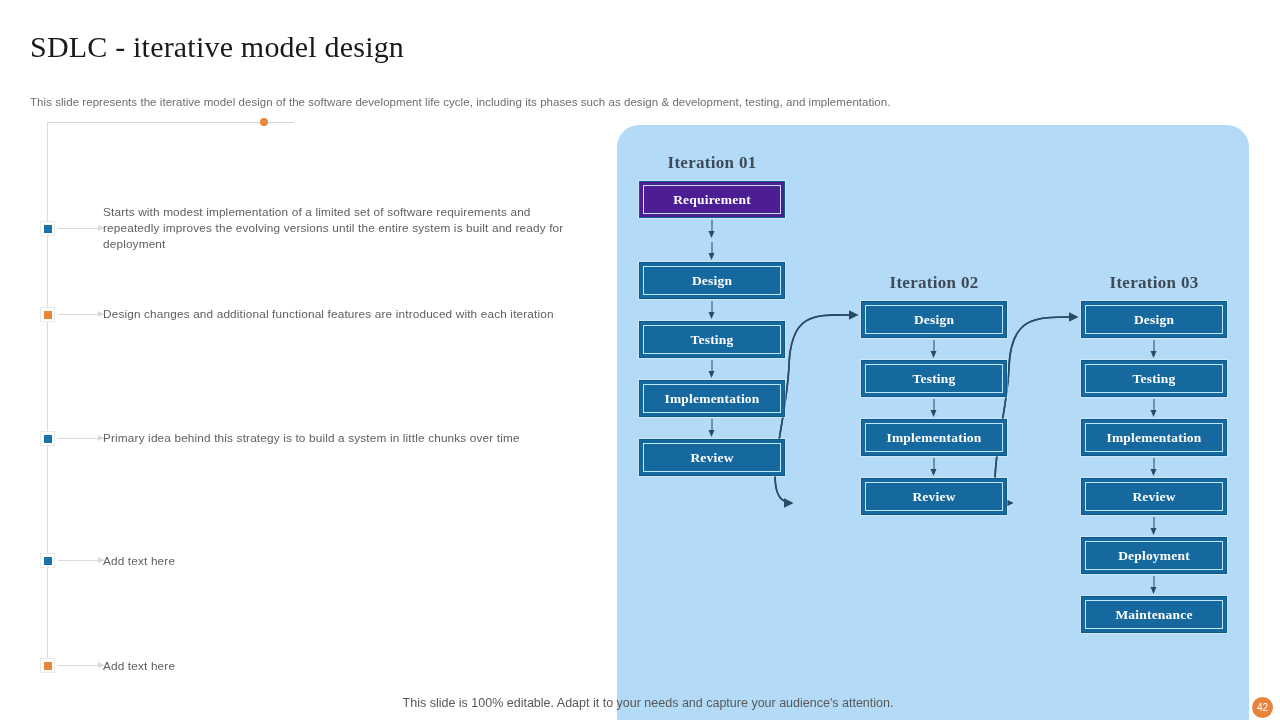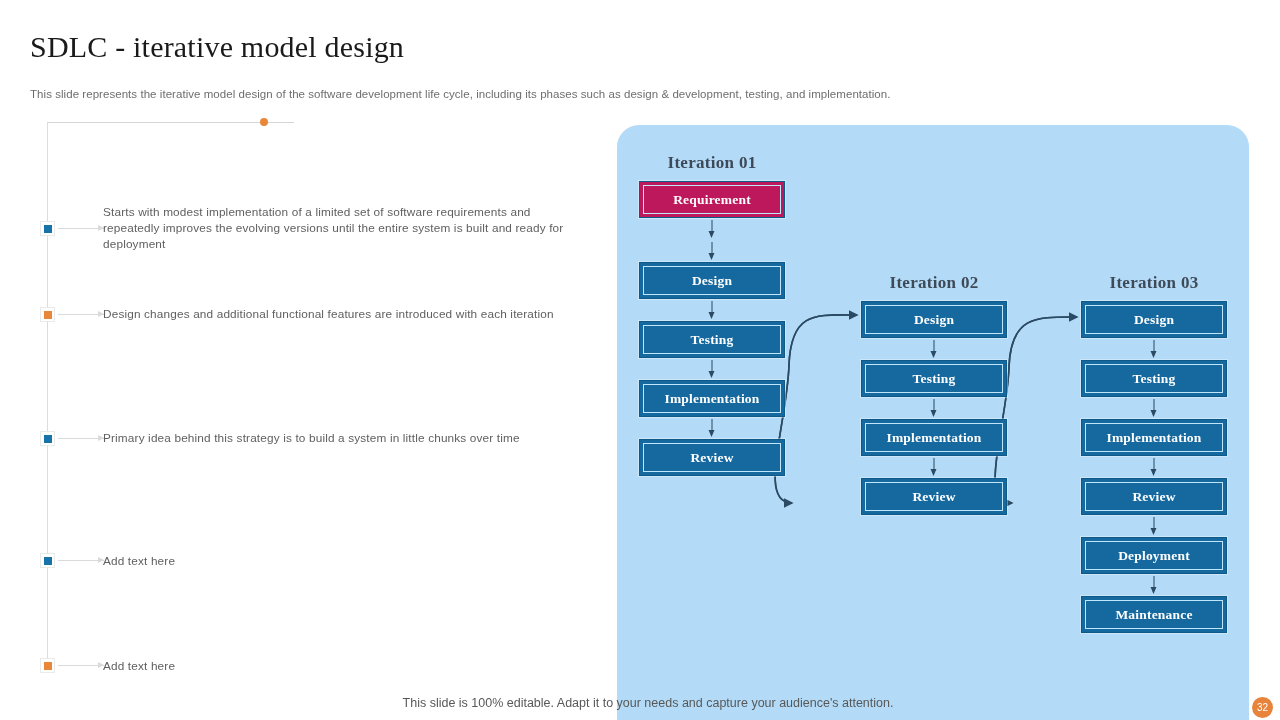--- a/index.html
+++ b/index.html
@@ -9,21 +9,21 @@
   }
   .slide{position:absolute;inset:0;}
 
   
   .page-title{
     position:absolute;left:30px;top:30px;
     font-family:"Liberation Serif", serif;
     font-size:30px;color:#1a1a1a;letter-spacing:.2px;white-space:nowrap;
   }
   .page-subtitle{
-    position:absolute;left:30px;top:88px;
+    position:absolute;left:30px;top:96px;
     font-size:11.5px;color:#6e6e6e;white-space:nowrap;letter-spacing:.05px;
   }
 
   
   .timeline{position:absolute;left:30px;top:110px;width:560px;height:560px;}
   .tl-vline{
     position:absolute;left:17px;top:12px;width:1px;height:548px;background:#dcdcdc;
   }
   .tl-topline{
     position:absolute;left:17px;top:12px;width:247px;height:1px;background:#d6d6d6;
@@ -172,21 +172,21 @@
 
       <path d="M175,378 C140,378 170,300 172,240 C174,185 200,190 240,190" fill="none" stroke="#2b4a63" stroke-width="1.6" marker-end="url(#ah)"></path>
       <path d="M240,190 C200,190 174,185 172,240 C170,300 140,378 175,378" fill="none" stroke="#2b4a63" stroke-width="1.6" marker-end="url(#ah)"></path>
 
       <path d="M395,378 C360,378 390,300 392,242 C394,190 420,192 460,192" fill="none" stroke="#2b4a63" stroke-width="1.6" marker-end="url(#ah)"></path>
       <path d="M460,192 C420,192 394,190 392,242 C390,300 360,378 395,378" fill="none" stroke="#2b4a63" stroke-width="1.6" marker-end="url(#ah)"></path>
     </svg>
 
     <div class="col" style="left:22px;top:28px;width:146px;">
       <div class="col-title">Iteration 01</div>
-      <div class="stage" style="background: #be185d;">
+      <div class="stage" style="background: #4c1d95;">
           <span>Requirement</span>
         </div>
       <div class="down-arrow"></div>
       <div class="down-arrow"></div>
       <div class="stage" style="background: rgb(21, 105, 159);">
           <span>Design</span>
         </div>
       <div class="down-arrow"></div>
       <div class="stage" style="background: rgb(21, 105, 159);">
           <span>Testing</span>
@@ -243,15 +243,15 @@
         </div>
       <div class="down-arrow"></div>
       <div class="stage" style="background: rgb(21, 105, 159);">
           <span>Maintenance</span>
         </div>
     </div>
 
   </div>
 
   <div class="footer-note">This slide is 100% editable. Adapt it to your needs and capture your audience's attention.</div>
-  <div class="page-badge">32</div>
+  <div class="page-badge">42</div>
 
 </div>
 
 </body></html>

